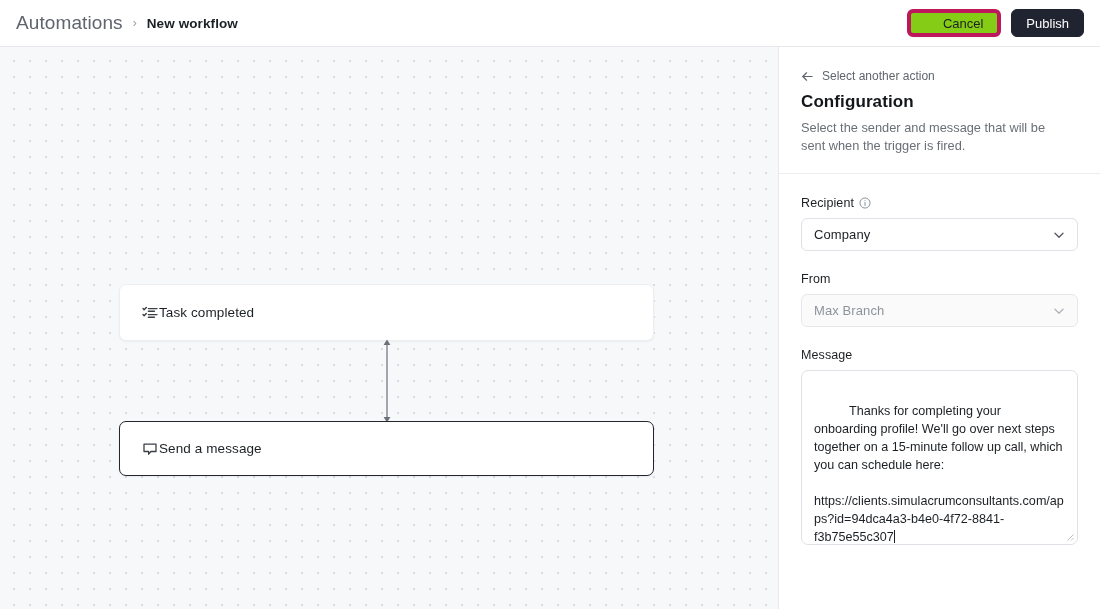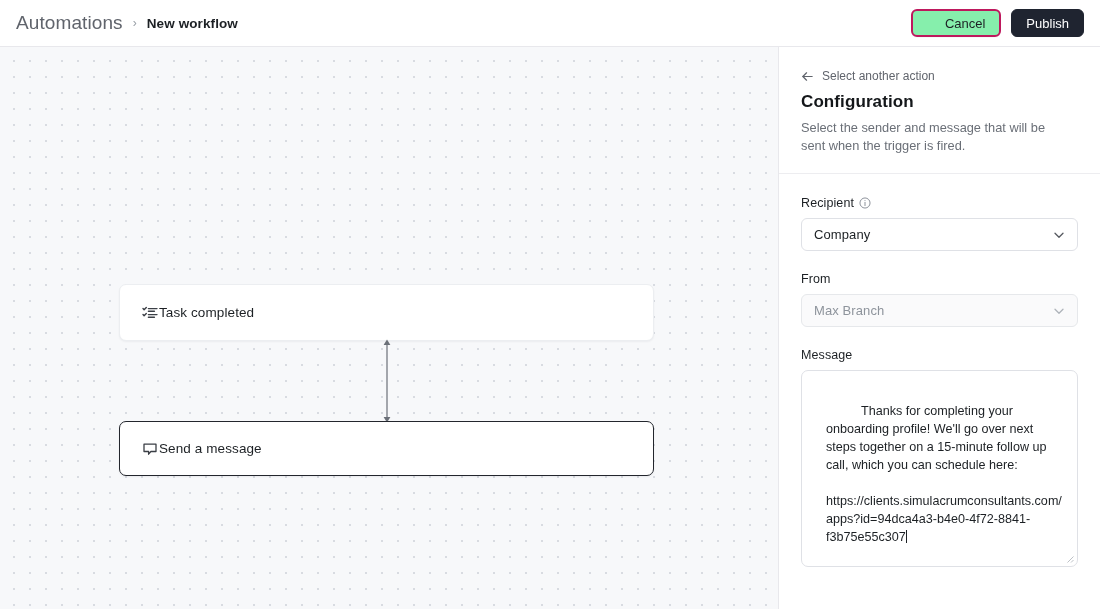--- a/index.html
+++ b/index.html
@@ -37,22 +37,22 @@
     margin-left: auto; display: flex; align-items: center; gap: 10px;
   }
   .btn {
     font-family: "Liberation Sans", sans-serif;
     font-size: 13px; line-height: 1;
     border-radius: 6px; cursor: pointer;
     padding: 0 14px; height: 28px;
     display: inline-flex; align-items: center; justify-content: center;
   }
   .btn-cancel {
-    background: #86efac; color: #1c2024;
-    border: 2px solid #be185d;
+    background: #84cc16; color: #1c2024;
+    border: 4px solid #be185d;
     box-shadow: 0 1px 1px rgba(0,0,0,.03);
     padding-left: 32px;
   }
   .btn-publish {
     background: #1f2430; color: #ffffff;
     border: 1px solid #1f2430; font-weight: 500;
   }
 
   
   .canvas {
@@ -135,24 +135,24 @@
   .select-value { font-size: 13px; color: #1c2024; letter-spacing: .1px; }
   .select.disabled { background: #fafafb; border-color: #e6e8eb; cursor: default; }
   .select.disabled .select-value { color: #8e949c; }
   .chev { position: absolute; right: 11px; top: 50%; transform: translateY(-50%);
           width: 14px; height: 14px; display: block; color: #55595f; }
   .select.disabled .chev { color: #aeb3ba; }
 
   .field-message { margin-bottom: 0; }
   .textarea {
     position: relative;
-    width: 100%; height: 197px;
+    width: 100%; height: 175px;
     border: 1px solid #dfe1e6; border-radius: 7px;
     background: #ffffff;
-    padding: 13px 12px 12px 24px;
+    padding: 13px 12px 12px 12px;
     font-size: 12.6px; line-height: 18px; color: #1c2024;
     white-space: pre-wrap; word-break: break-word; overflow: hidden;
     cursor: text;
   }
   .caret {
     display: inline-block; width: 1px; height: 13px;
     background: #1c2024; vertical-align: -2px; margin-left: 0px;
   }
   .resize-grip {
     position: absolute; right: 3px; bottom: 3px;

